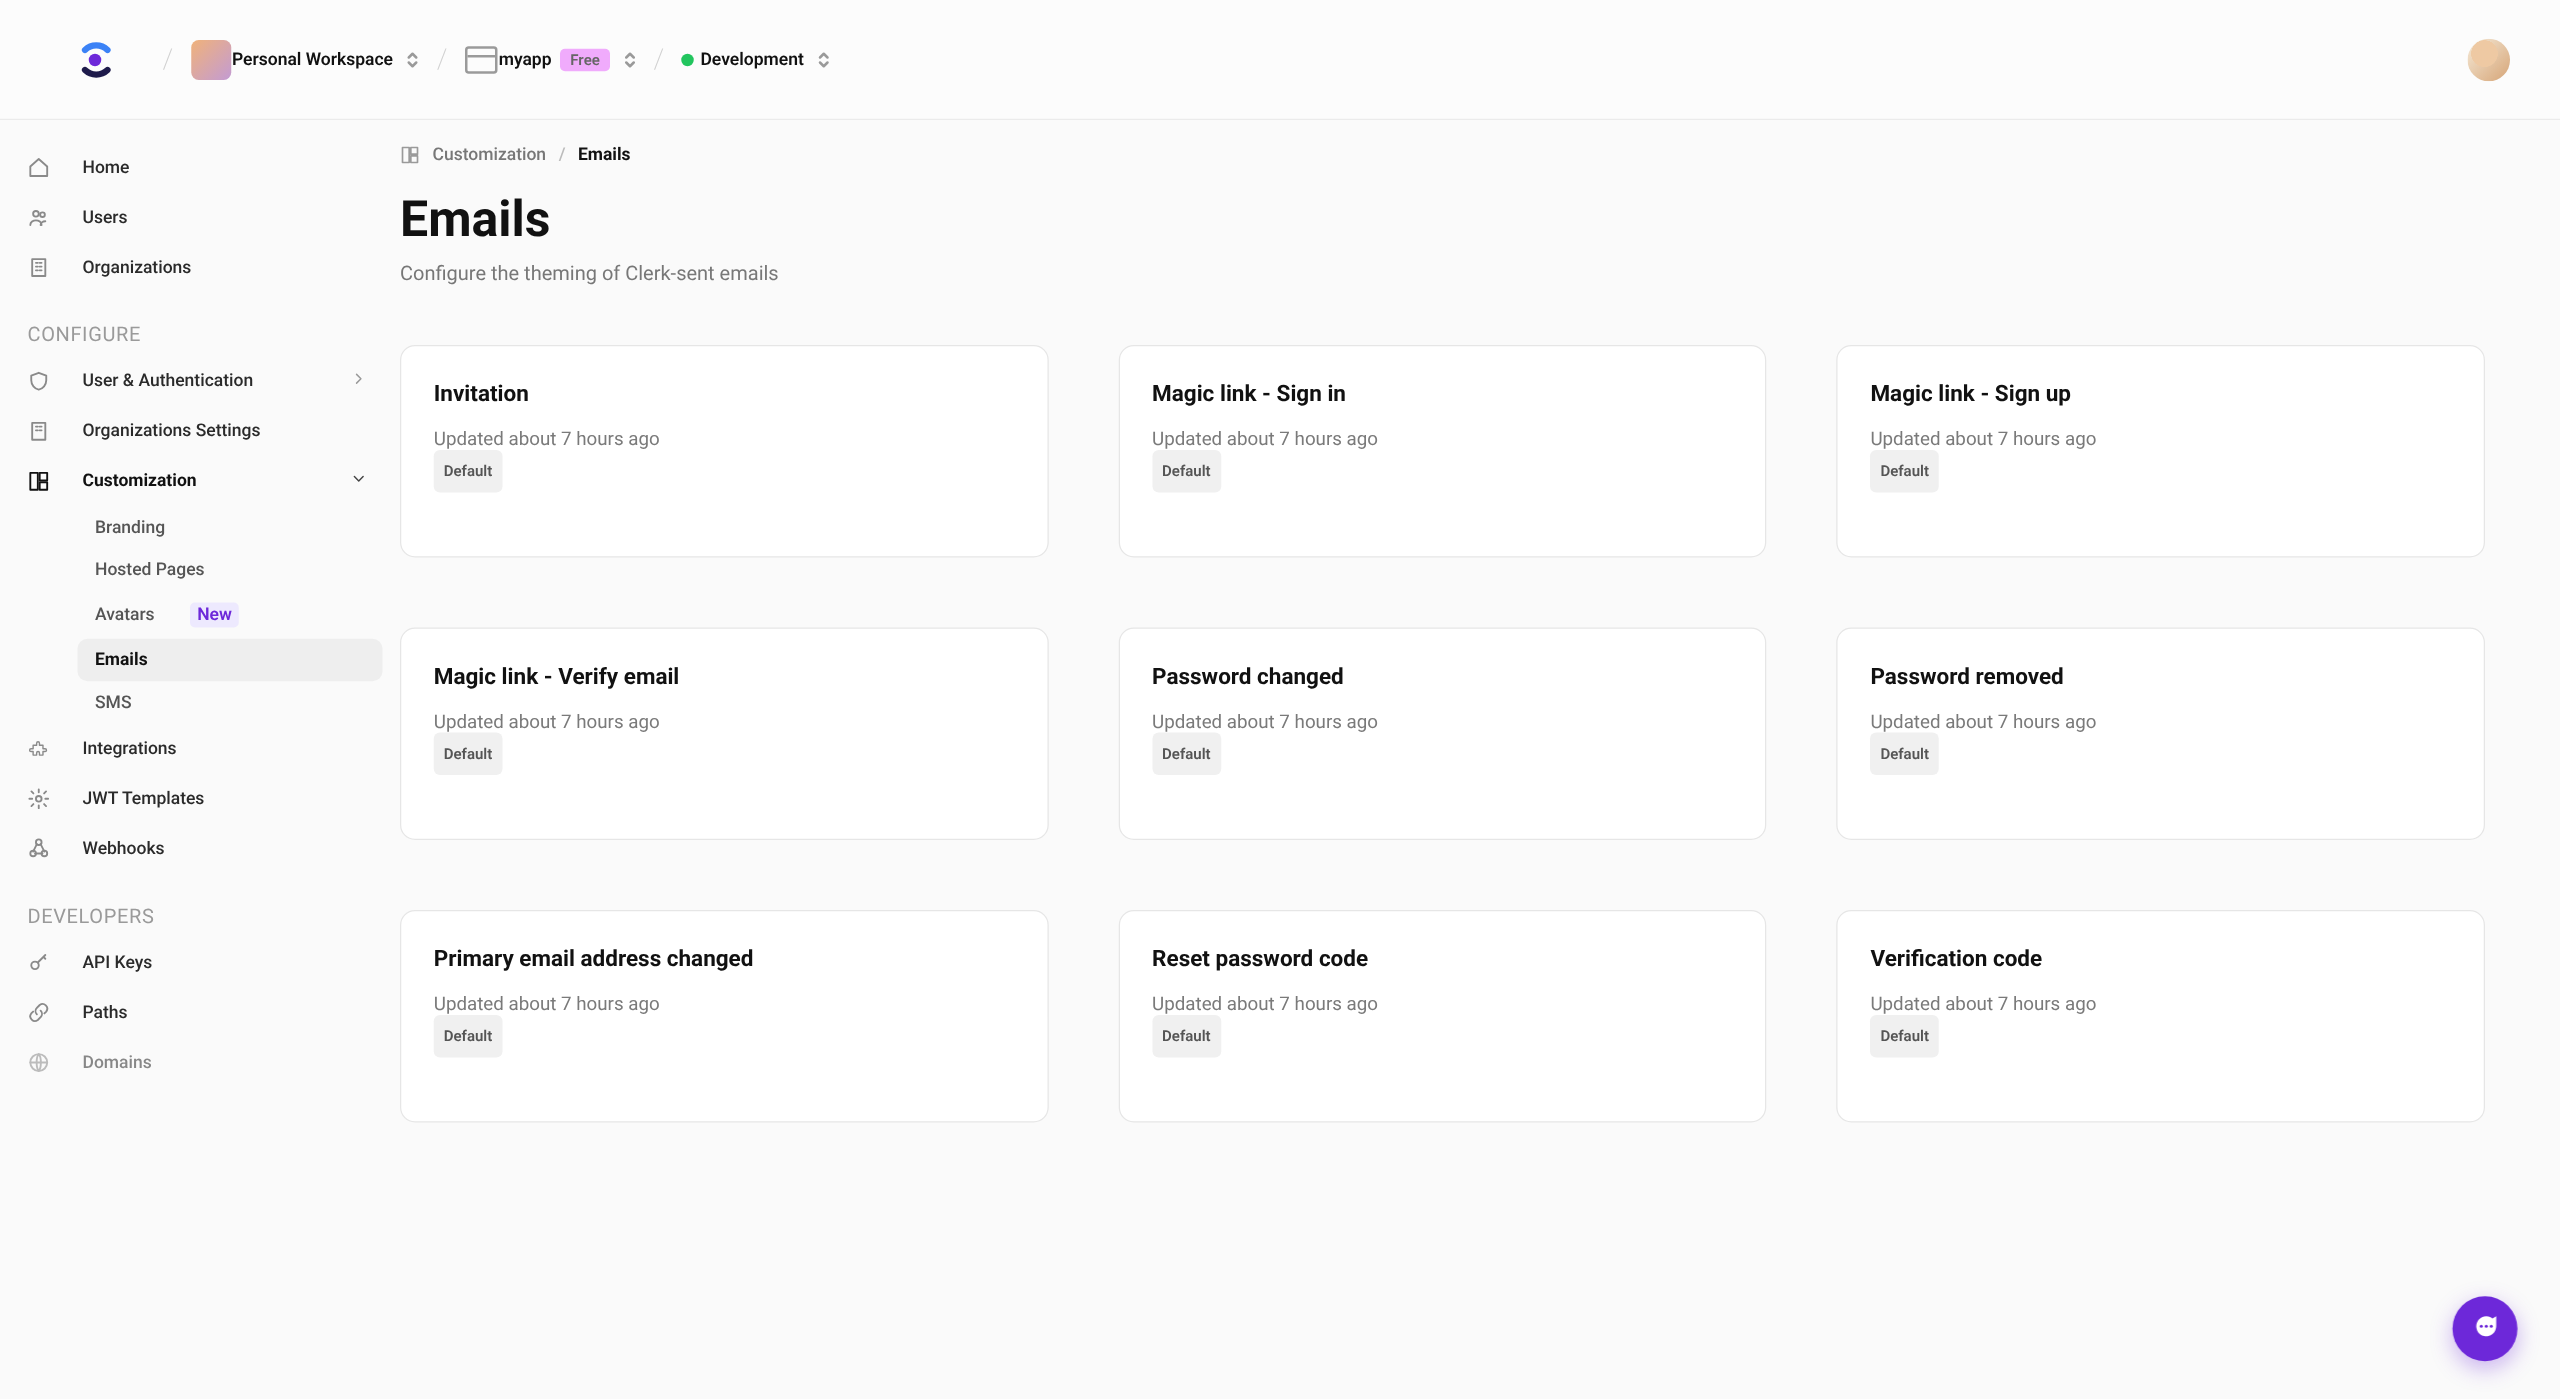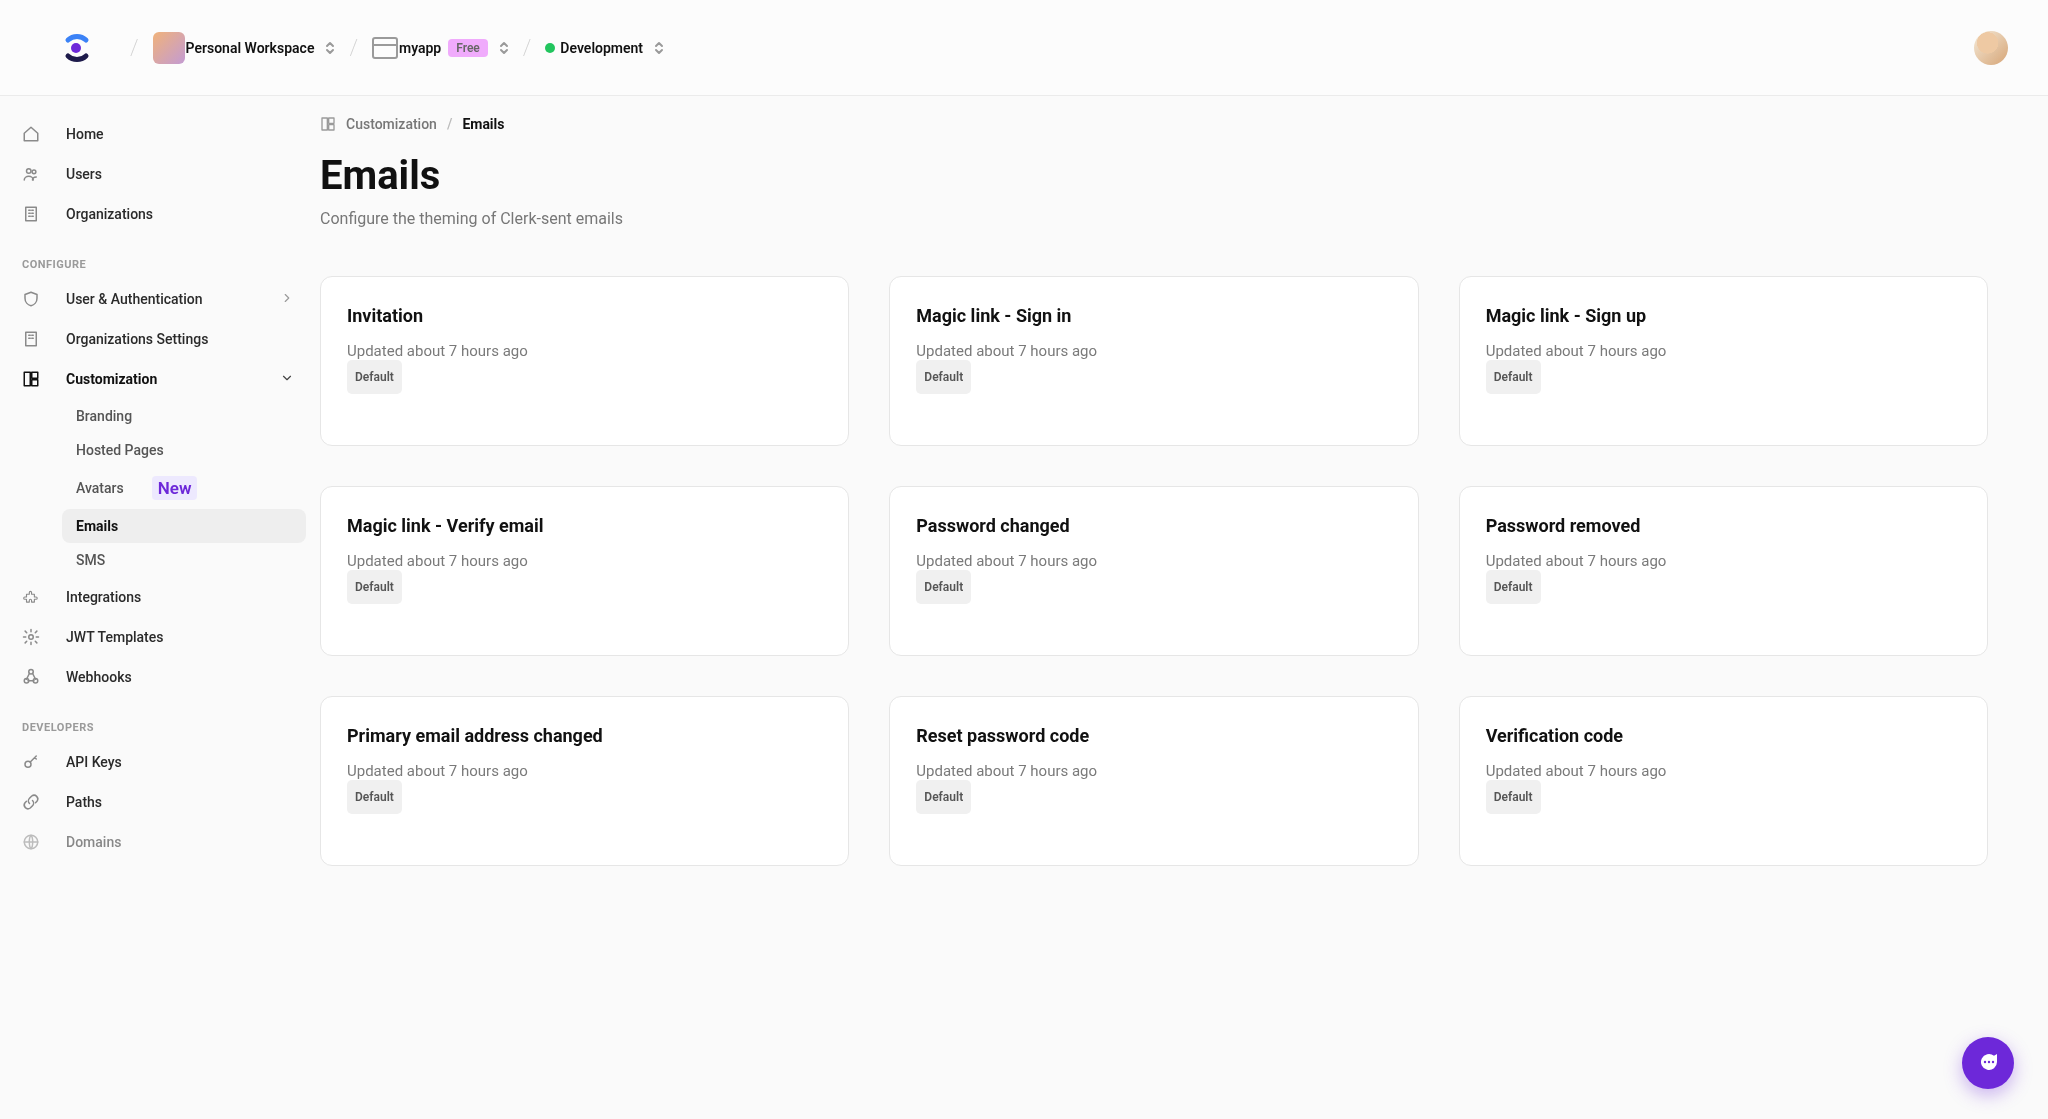--- a/index.html
+++ b/index.html
@@ -68,41 +68,41 @@
   }
   .nav-item { margin-left: 0; padding-left: 6px; }
   .nav-item .nav-icon { width: 22px; height:22px; display:inline-flex; align-items:center; justify-content:center; color:#8a8a8a; }
   .nav-item.active { color:#111; font-weight:700; }
   .nav-item.active .nav-icon { color:#111; }
   .caret-right { margin-left:auto; color:#9a9a9a; }
   .caret-down { margin-left:auto; color:#444; }
   .sub-item { color:#555; font-weight:500; padding: 9px 14px; }
   .sub-item.selected { background:#eeeeee; color:#111; font-weight:700; }
   .new-badge {
-    background:#ede9fe; color:#6d28d9; font-size:17px; font-weight:600;
+    background:#ede9fe; color:#6d28d9; font-size:14px; font-weight:600;
     padding:2px 6px; border-radius:4px; margin-left:4px;
   }
   .section-label {
-    color:#9a9a9a; font-size:11px; font-weight:700; letter-spacing:0.5px;
+    color:#9a9a9a; font-size:16px; font-weight:400; letter-spacing:0.5px;
     padding: 24px 0 8px 8px;
   }
 
   
   .main { flex:1; padding: 20px 60px 80px 0; }
   .breadcrumb { display:flex; align-items:center; gap:10px; color:#777; font-weight:500; }
   .breadcrumb .bc-icon { width:16px; height:16px; display:inline-flex; align-items:center; justify-content:center; color:#9a9a9a;}
   .breadcrumb .bc-sep { color:#bbb; }
   .breadcrumb .bc-current { color:#111; font-weight:700; }
   .breadcrumb a { color:#777; text-decoration:none; }
   h1.page-title { font-size: 40px; font-weight:700; margin-top: 20px; }
   .page-sub { color:#777; font-size:16px; margin-top: 10px; }
 
   .cards {
     margin-top: 48px;
-    display:grid; grid-template-columns: repeat(3, 1fr); gap: 40px;
+    display:grid; grid-template-columns: repeat(3, 1fr); gap: 56px;
   }
   .card {
     background:#fff; border:1px solid #e6e6e6; border-radius:12px;
     padding: 28px 26px 24px 26px;
     cursor:pointer;
     min-height: 170px;
     display:flex; flex-direction:column;
   }
   .card-title { font-size:18px; font-weight:700; color:#111; }
   .card-sub { color:#7a7a7a; font-size:15px; margin-top: 16px; }

